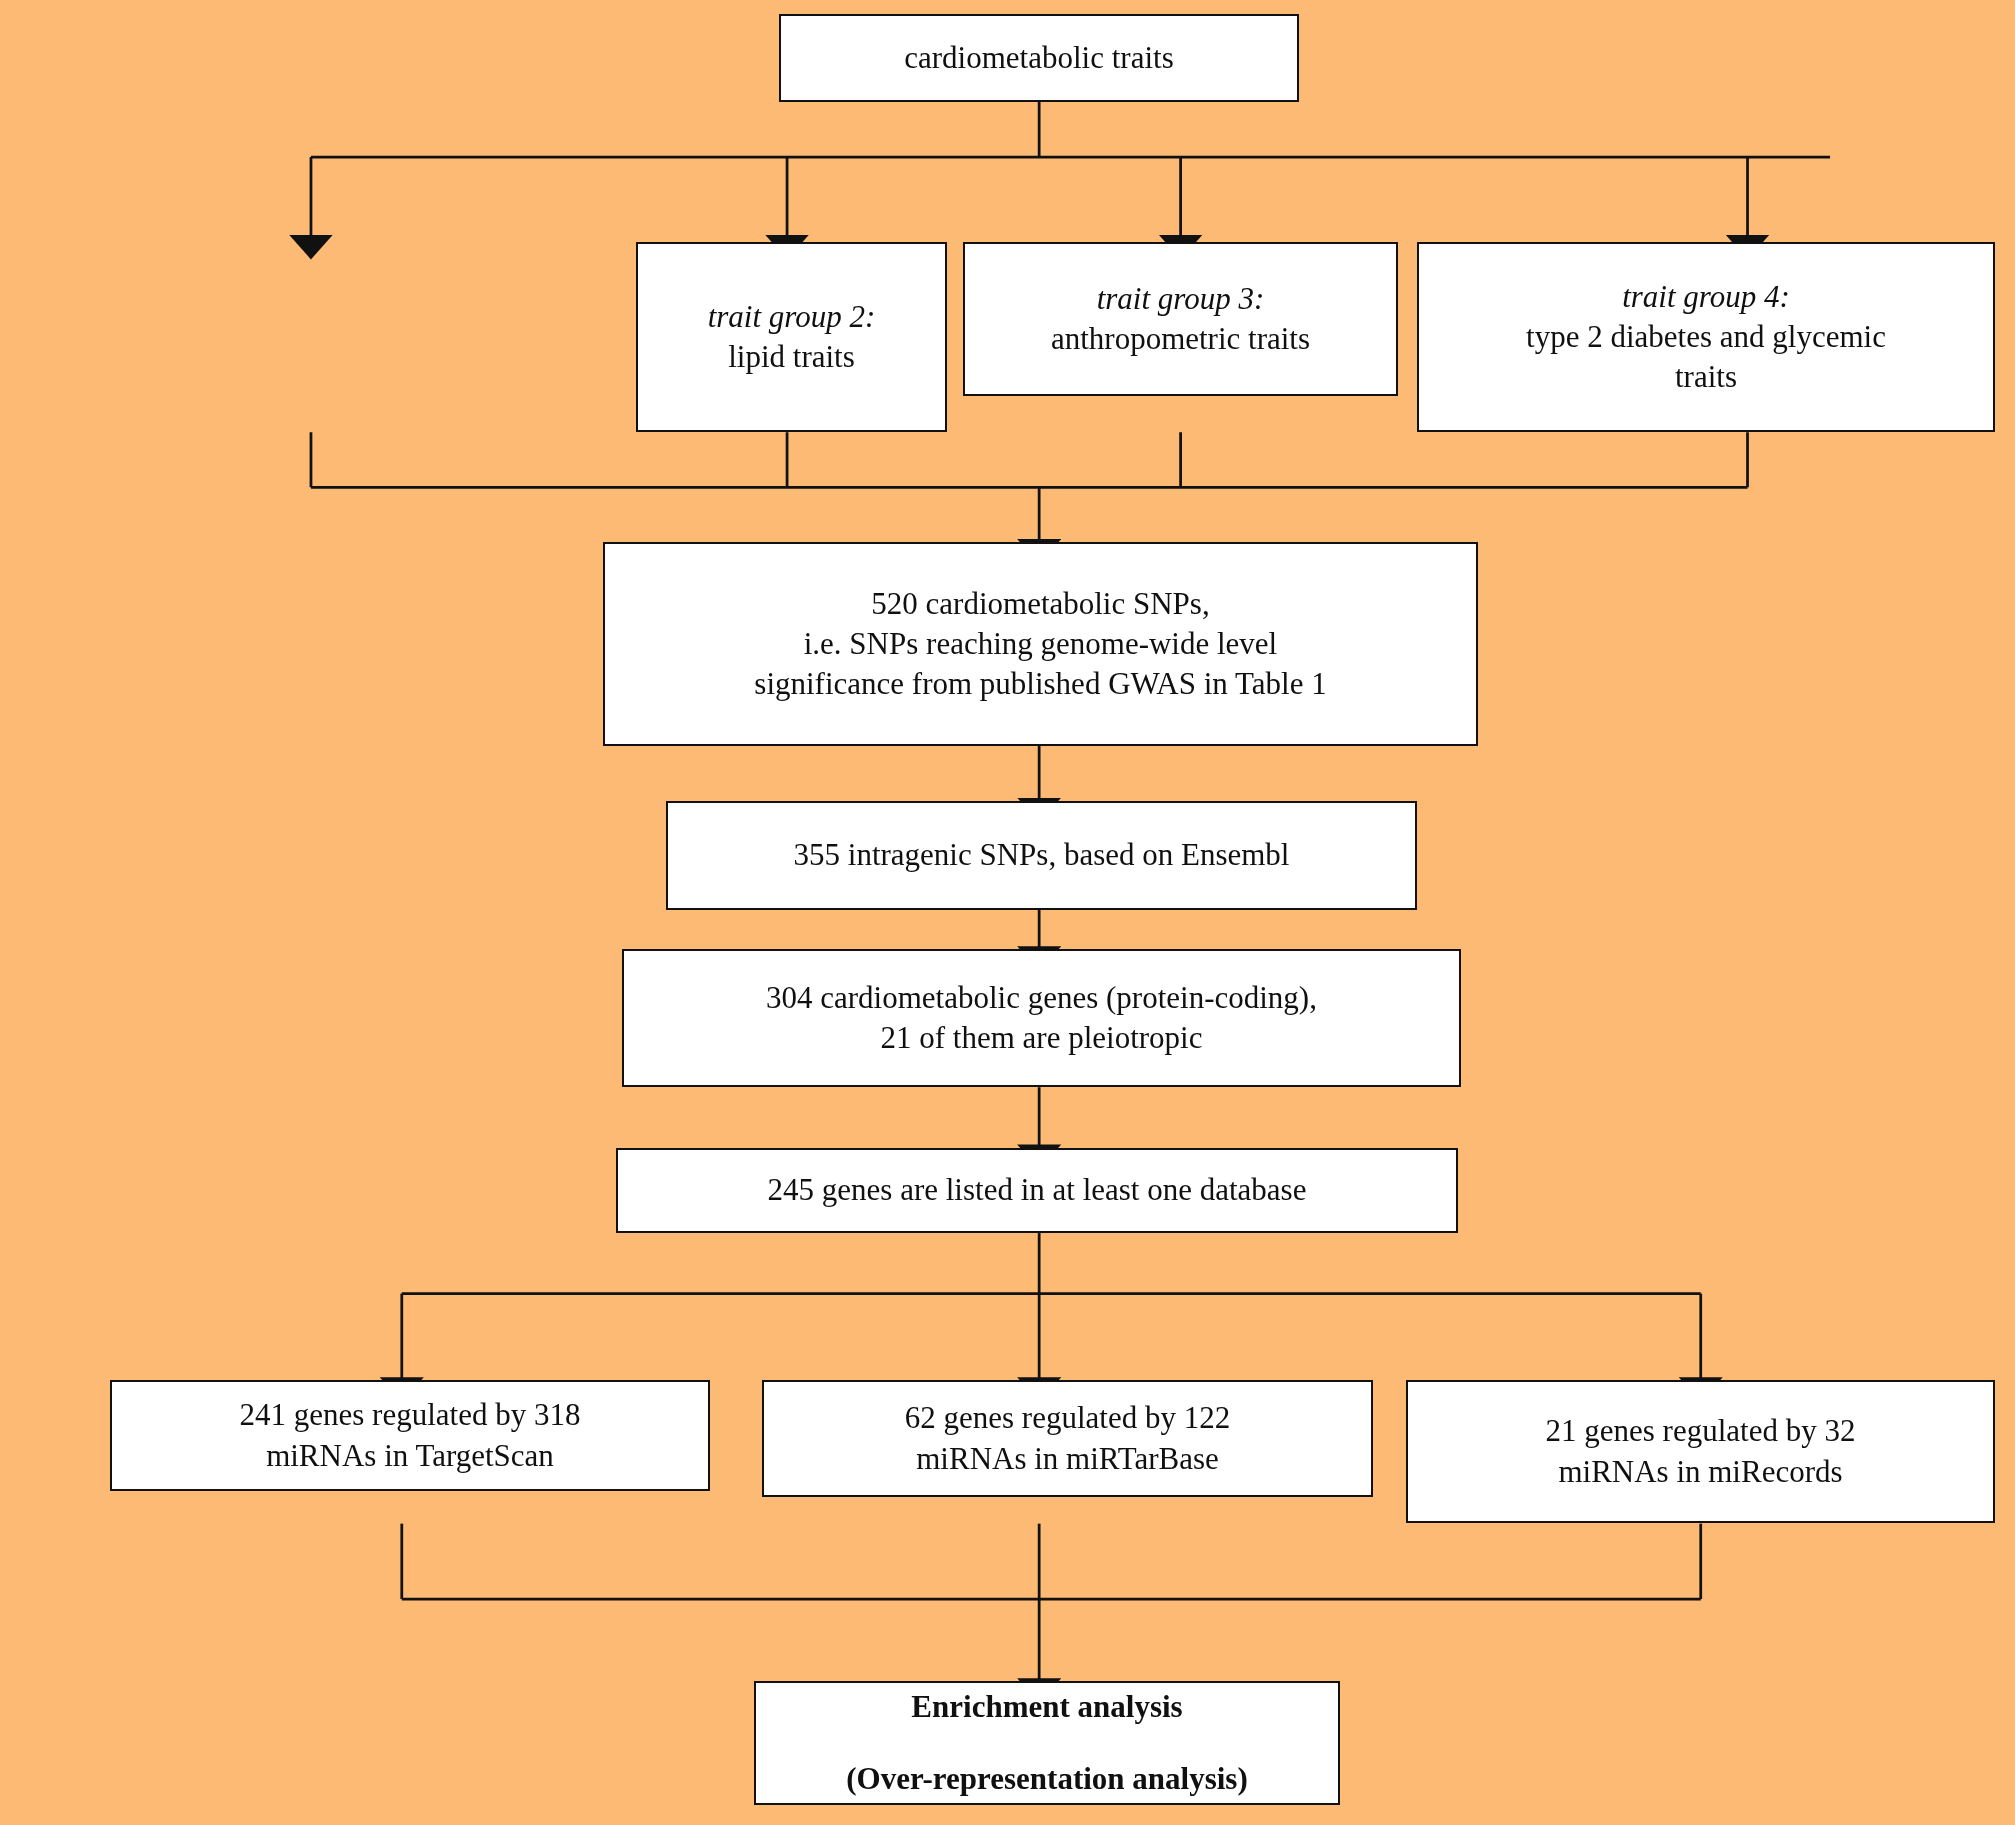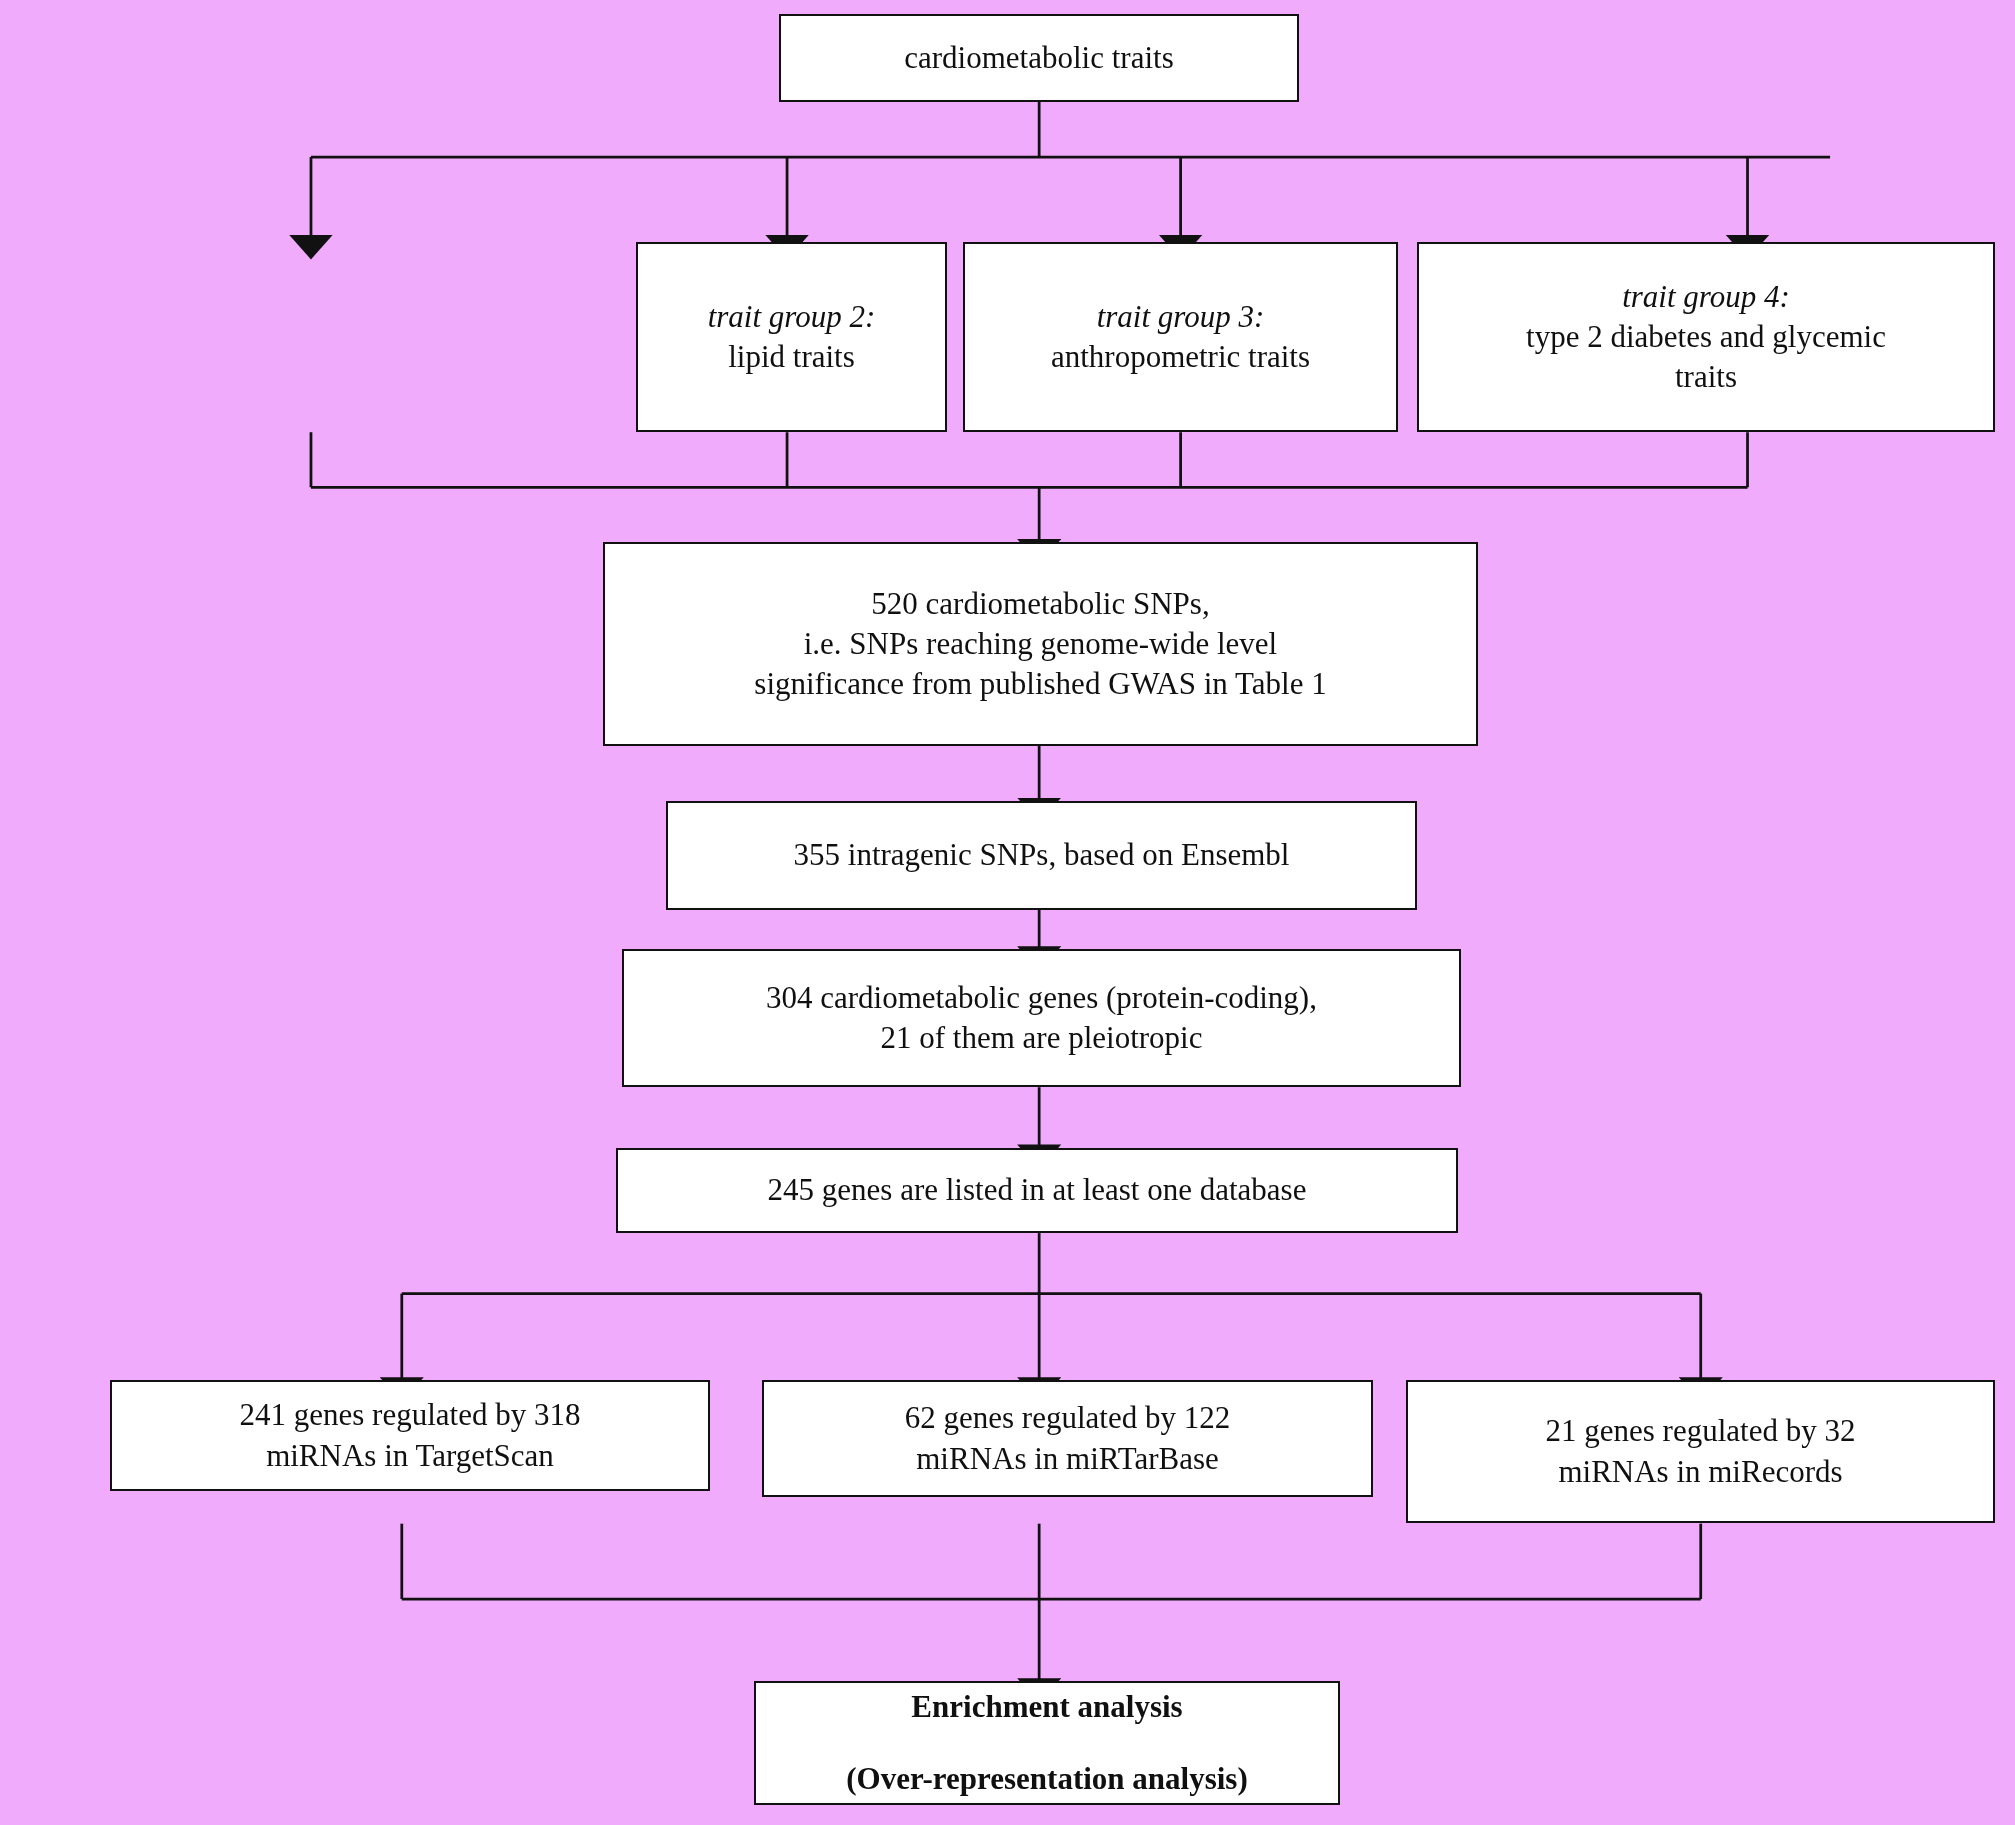--- a/index.html
+++ b/index.html
@@ -7,21 +7,21 @@
     padding: 0;
     background: #ffffff;
   }
   body {
     font-family: "Liberation Serif", "DejaVu Serif", serif;
   }
   #canvas {
     position: relative;
     width: 2015px;
     height: 1826px;
-    background: #f0abfc;
+    background: #fdba74;
     overflow: hidden;
   }
   #wires {
     position: absolute;
     inset: 0;
     width: 2015px;
     height: 1826px;
     pointer-events: none;
   }
   .node {
@@ -93,21 +93,21 @@
   <div class="node" style="left:779px; top:13.8px; width:520px; height:88px;">
     <span class="ln">cardiometabolic traits</span>
   </div>
 
 
   <div class="node" style="left:636px; top:242px; width:311px; height:190px;">
     <span class="ln ital">trait group 2:</span>
     <span class="ln">lipid traits</span>
   </div>
 
-  <div class="node" style="left:963px; top:242px; width:435px; height:190px;">
+  <div class="node" style="left:963px; top:242px; width:435px; height:154px;">
     <span class="ln ital">trait group 3:</span>
     <span class="ln">anthropometric traits</span>
   </div>
 
   <div class="node" style="left:1417px; top:242px; width:578px; height:190px;">
     <span class="ln ital">trait group 4:</span>
     <span class="ln">type 2 diabetes and glycemic</span>
     <span class="ln">traits</span>
   </div>
 

